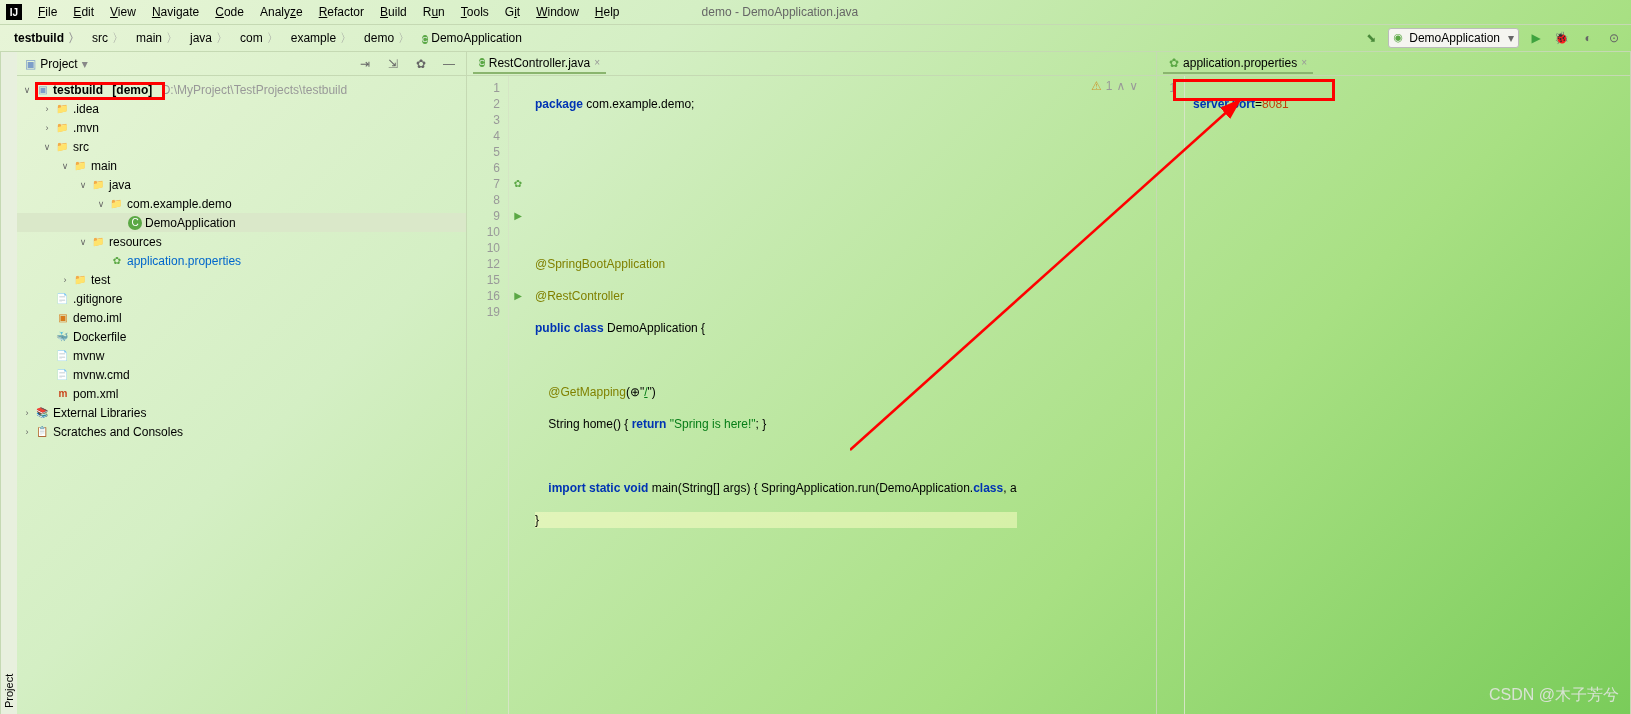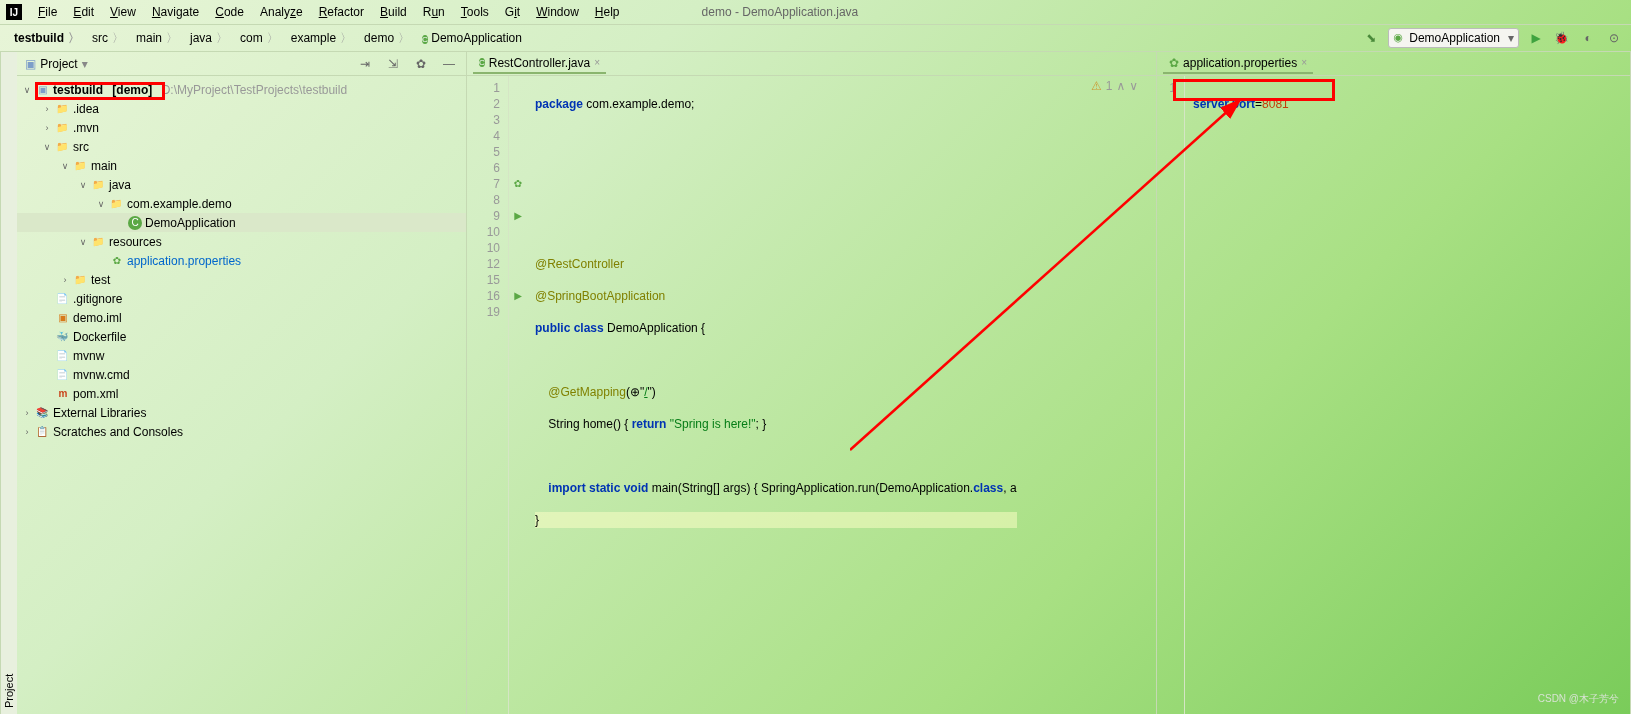--- a/index.html
+++ b/index.html
@@ -57,21 +57,21 @@
 .kw { color: #0033b3; font-weight: bold; }
 .ann { color: #808000; }
 .str { color: #067d17; }
 .num { color: #c2410c; }
 .hl-line { background: rgba(255,255,200,0.5); }
 .red-box { position: absolute; border: 3px solid #ff0000; pointer-events: none; }
 .red-box.b1 { left: 35px; top: 82px; width: 130px; height: 18px; }
 .red-box.b2 { left: 1173px; top: 79px; width: 162px; height: 22px; }
 .arrow-svg { position: absolute; left: 850px; top: 90px; pointer-events: none; }
 .inspect-hint { position: absolute; right: 18px; top: 2px; color: #999; font-size: 11px; display: flex; gap: 4px; align-items: center; }
-.watermark { position: absolute; right: 12px; bottom: 8px; color: rgba(230,230,230,0.85); font-size: 10px; }
+.watermark { position: absolute; right: 12px; bottom: 8px; color: rgba(230,230,230,0.85); font-size: 16px; }
 .blue-link { color: #0066cc; }
 </style>
 </head>
 <body>
 
 <div class="menubar">
   <div class="logo">IJ</div>
   <span class="mi"><u>F</u>ile</span>
   <span class="mi"><u>E</u>dit</span>
   <span class="mi"><u>V</u>iew</span>
@@ -263,22 +263,22 @@
             <div></div>
             <div>▶</div>
             <div></div>
         </div>
         <div class="code">
 <div><span class="kw">package</span><span> com.example.demo;</span></div>
 <div></div>
 <div></div>
 <div></div>
 <div></div>
+<div><span class="ann">@SpringBootApplication</span></div>
 <div><span class="ann">@RestController</span></div>
-<div><span class="ann">@SpringBootApplication</span></div>
 <div><span class="kw">public class</span><span> DemoApplication </span><span>{</span></div>
 <div></div>
 <div><span class="ann">    @GetMapping</span><span>(⊕"</span><span class="str" style="text-decoration:underline">/</span><span>")</span></div>
 <div><span>    String home() { </span><span class="kw">return</span><span class="str"> "Spring is here!"</span><span>; }</span></div>
 <div></div>
 <div><span class="kw">    import static void</span><span> main(String[] args) { SpringApplication.run(DemoApplication.</span><span class="kw">class</span><span>, a</span></div>
 <div class="hl-line"><span>}</span></div>
         </div>
         <div class="inspect-hint">
             <span style="color:#cc9933">⚠</span>

